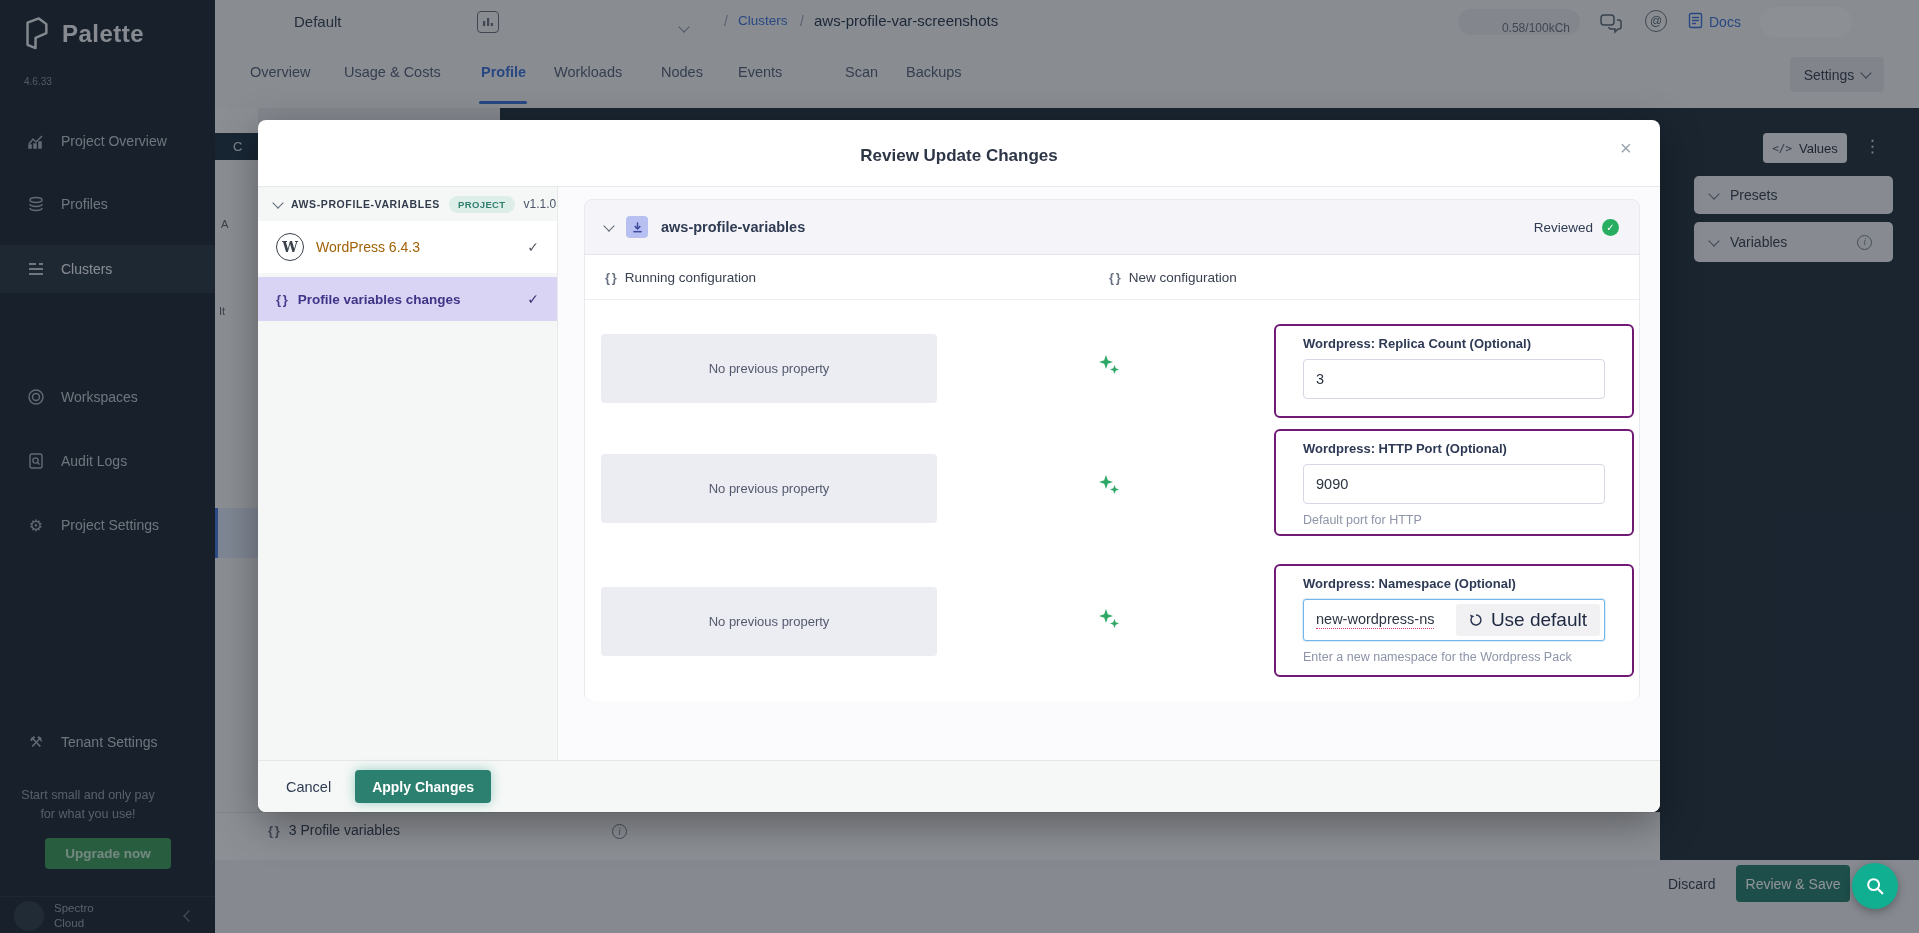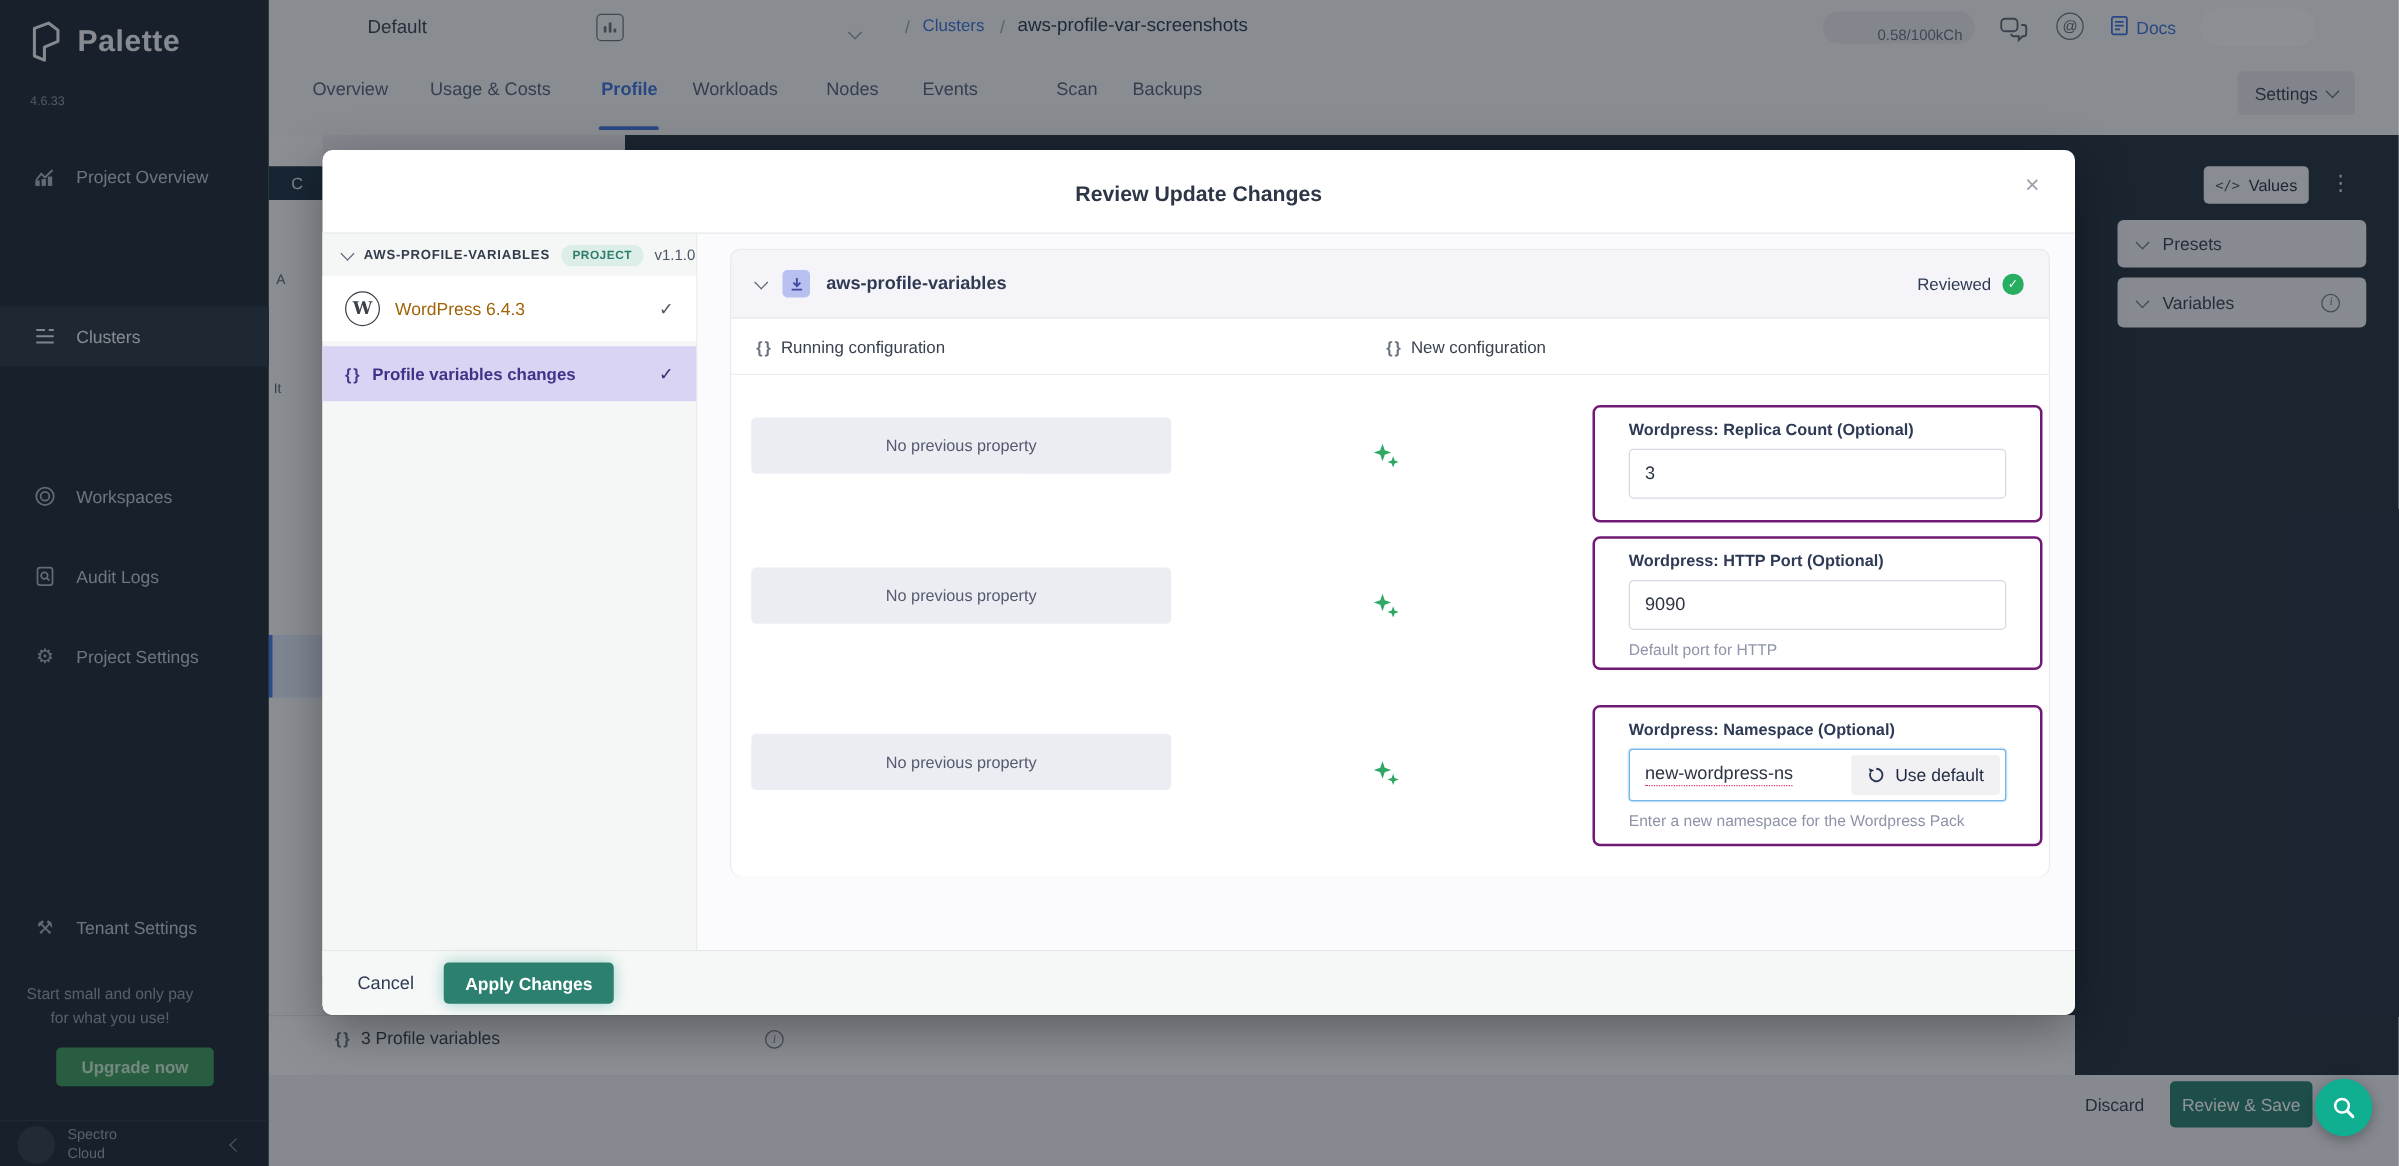--- a/index.html
+++ b/index.html
@@ -63,29 +63,29 @@
   .mcontent{position:absolute;left:300px;top:66px;width:1102px;height:594px;background:#fbfbfd;border-top:1px solid #e7eae9;box-sizing:border-box;}
   .card{position:absolute;left:26px;top:12px;width:1056px;height:502px;border:1px solid #e9e9f0;border-radius:8px;background:#f5f4f8;box-sizing:border-box;}
   .card-head{position:absolute;left:0;top:0;width:100%;height:55px;display:flex;align-items:center;gap:13px;padding:0 20px;box-sizing:border-box;border-bottom:1px solid #e4e4ec;}
   .pack-ic{width:22px;height:22px;background:#b7c0f0;border-radius:4px;display:flex;align-items:center;justify-content:center;}
   .pack-name{font-size:14.5px;font-weight:600;color:#2f3b52;}
   .reviewed{margin-left:auto;display:flex;align-items:center;gap:9px;font-size:13.5px;color:#2f3b52;}
   .gcheck{width:17px;height:17px;border-radius:50%;background:#27ae60;color:#fff;font-size:10px;display:flex;align-items:center;justify-content:center;}
   .card-body{position:absolute;left:0;top:55px;width:100%;height:446px;background:#fff;border-radius:0 0 8px 8px;}
   .colhead{position:absolute;top:0;height:44px;display:flex;align-items:center;gap:9px;font-size:13.5px;color:#39414f;}
   .colline{position:absolute;left:0;top:44px;width:100%;height:1px;background:#ededf2;}
-  .noprev{position:absolute;left:16px;width:336px;height:45px;background:#ececf3;border-radius:4px;display:flex;align-items:center;justify-content:center;font-size:13px;color:#545b6e;}
+  .noprev{position:absolute;left:16px;width:336px;height:69px;background:#ececf3;border-radius:4px;display:flex;align-items:center;justify-content:center;font-size:13px;color:#545b6e;}
   .sparkle{position:absolute;left:512px;width:24px;height:24px;}
   .fgroup{position:absolute;left:689px;width:360px;border:2px solid #701a75;border-radius:6px;box-sizing:border-box;padding:10px 27px;background:#fff;}
   .flabel{font-size:13px;font-weight:600;color:#2e3a55;margin-bottom:8px;}
   .cfg-input{width:100%;height:40px;border:1px solid #d5d8e2;border-radius:4px;box-sizing:border-box;padding:0 12px;font-size:14.5px;color:#2c3442;font-family:"Liberation Sans",sans-serif;background:#fff;outline:none;}
   .fhelper{font-size:12.5px;color:#8d94a8;margin-top:9px;}
   .ns-input{position:relative;width:100%;height:42px;border:1px solid #74b6e8;border-radius:3px;box-sizing:border-box;display:flex;align-items:center;padding-left:12px;box-shadow:0 0 0 1px rgba(116,182,232,.25);background:#fff;}
   .ns-text{font-size:14.5px;color:#2c3442;border-bottom:1.5px dotted #e23a6d;padding-bottom:1px;}
-  .use-default{position:absolute;right:4px;top:4px;height:32px;padding:0 13px;background:#f1f1f4;border-radius:3px;display:flex;align-items:center;gap:8px;font-size:14px;color:#1e2840;cursor:pointer;}
+  .use-default{position:absolute;right:4px;top:4px;height:32px;padding:0 13px;background:#f1f1f4;border-radius:3px;display:flex;align-items:center;gap:8px;font-size:19px;color:#1e2840;cursor:pointer;}
   .mfooter{position:absolute;left:0;top:640px;width:1402px;height:52px;background:#f6f8f7;border-top:1px solid #e4e7e6;border-radius:0 0 8px 8px;display:flex;align-items:center;box-sizing:border-box;}
   .cancel-btn{margin-left:28px;font-size:14.5px;color:#2f3b52;cursor:pointer;}
   .apply-btn{margin-left:24px;height:33px;padding:0 17px;background:#2c8070;border-radius:4px;color:#fff;font-size:14px;font-weight:600;display:flex;align-items:center;box-shadow:0 0 12px rgba(44,160,140,.45);cursor:pointer;}
   .fab{position:absolute;left:1852px;top:863px;width:46px;height:46px;border-radius:50%;background:#10af92;z-index:60;display:flex;align-items:center;justify-content:center;box-shadow:0 3px 10px rgba(0,0,0,.3);cursor:pointer;}
   .frag{position:absolute;font-size:11px;color:#5a6472;}
 </style>
 </head>
 <body>
 
 <div class="screen">
@@ -190,20 +190,30 @@
       <span class="ic">
           <svg width="18" height="18" viewBox="0 0 18 18" fill="none" stroke="currentColor" stroke-width="1.5">
             <polyline points="2,12 6,7 9,10 15,4"></polyline>
             <rect x="2" y="13" width="2" height="3" fill="currentColor"></rect>
             <rect x="7" y="12" width="2" height="4" fill="currentColor"></rect>
             <rect x="12" y="10" width="2" height="6" fill="currentColor"></rect>
           </svg>
         </span>
       <span>Project Overview</span>
     </div>
+    <div class="side-item" style="top:180px;">
+      <span class="ic">
+          <svg width="18" height="18" viewBox="0 0 18 18" fill="none" stroke="currentColor" stroke-width="1.5">
+            <ellipse cx="9" cy="5" rx="6" ry="2.4"></ellipse>
+            <path d="M3 9 a6 2.4 0 0 0 12 0"></path>
+            <path d="M3 13 a6 2.4 0 0 0 12 0"></path>
+          </svg>
+        </span>
+      <span>Profiles</span>
+    </div>
     <div class="side-item active" style="top:245px;">
       <span class="ic">
           <svg width="18" height="18" viewBox="0 0 18 18" stroke="currentColor" stroke-width="1.7">
             <line x1="2" y1="4" x2="9" y2="4"></line>
             <line x1="2" y1="9" x2="16" y2="9"></line>
             <line x1="2" y1="14" x2="16" y2="14"></line>
             <line x1="12" y1="4" x2="16" y2="4"></line>
           </svg>
         </span>
       <span>Clusters</span>

